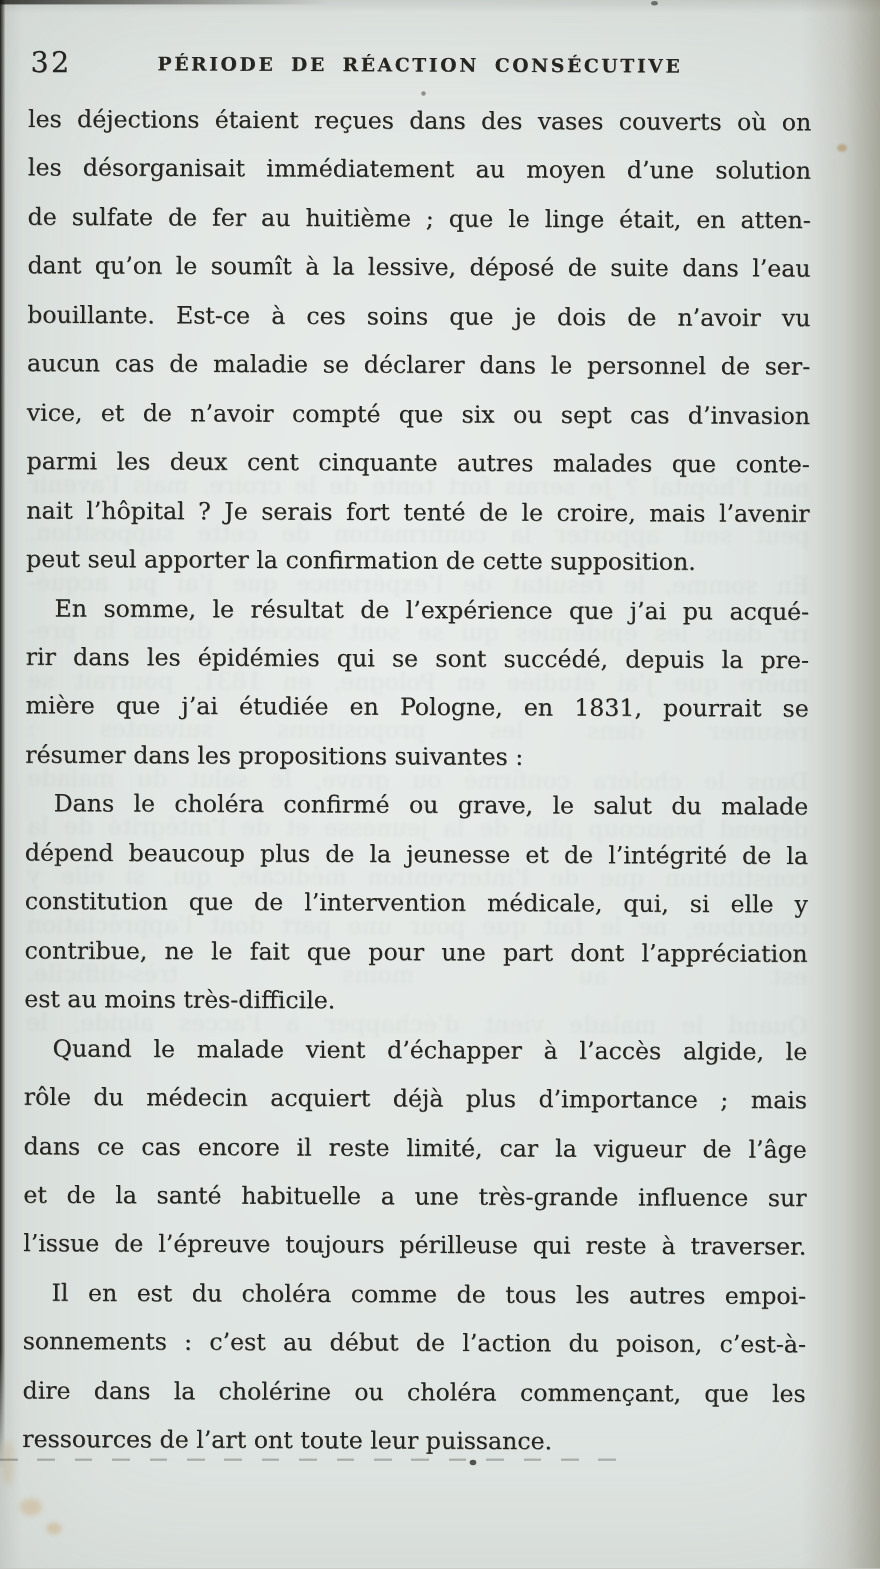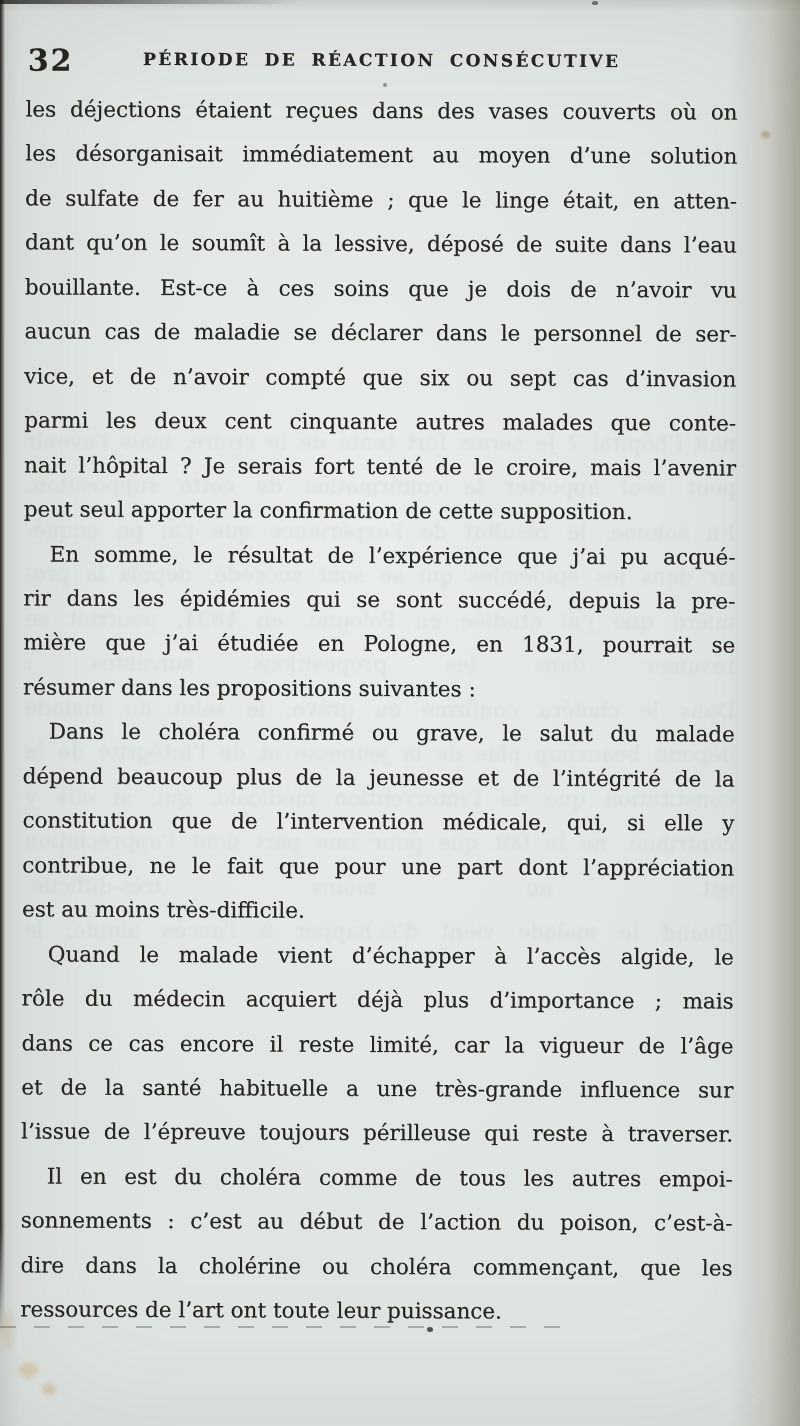--- a/index.html
+++ b/index.html
@@ -28,21 +28,21 @@
     position:absolute;left:0;top:0;width:300px;height:4px;
     background:linear-gradient(to right, rgba(20,20,16,0.75), rgba(20,20,16,0));
   }
   .sheet{
     position:absolute;left:0;top:0;width:800px;height:1426px;
     transform:rotate(0.25deg);transform-origin:400px 0;
   }
   .header{position:absolute;left:26px;top:44px;width:712px;height:34px;color:var(--ink,#26251f);}
   .pagenum{
     position:absolute;left:2px;top:0;
-    font-size:30px;font-weight:700;letter-spacing:2px;
+    font-size:26px;font-weight:400;letter-spacing:2px;
     text-shadow:0.3px 0.4px 0.5px rgba(40,38,32,0.55);
   }
   .running{
     text-align:center;padding-top:6px;
     font-size:17px;font-weight:700;letter-spacing:2.4px;word-spacing:6px;
     text-shadow:0.3px 0.3px 0.5px rgba(40,38,32,0.5);
   }
   .textblock{
     position:absolute;left:26px;top:89px;width:712px;z-index:2;
     font-size:21.5px;line-height:44.45px;color:var(--ink,#26251f);

